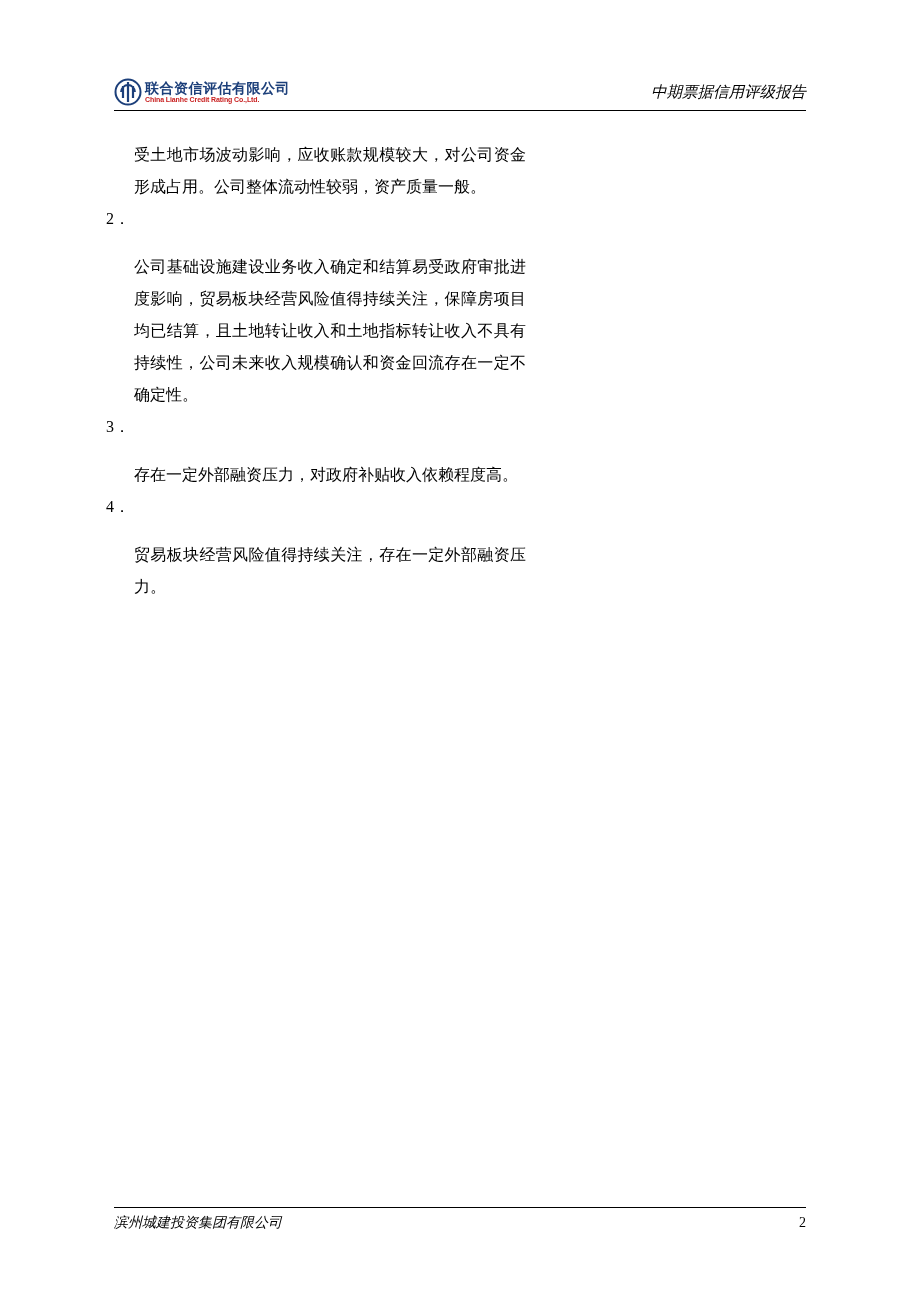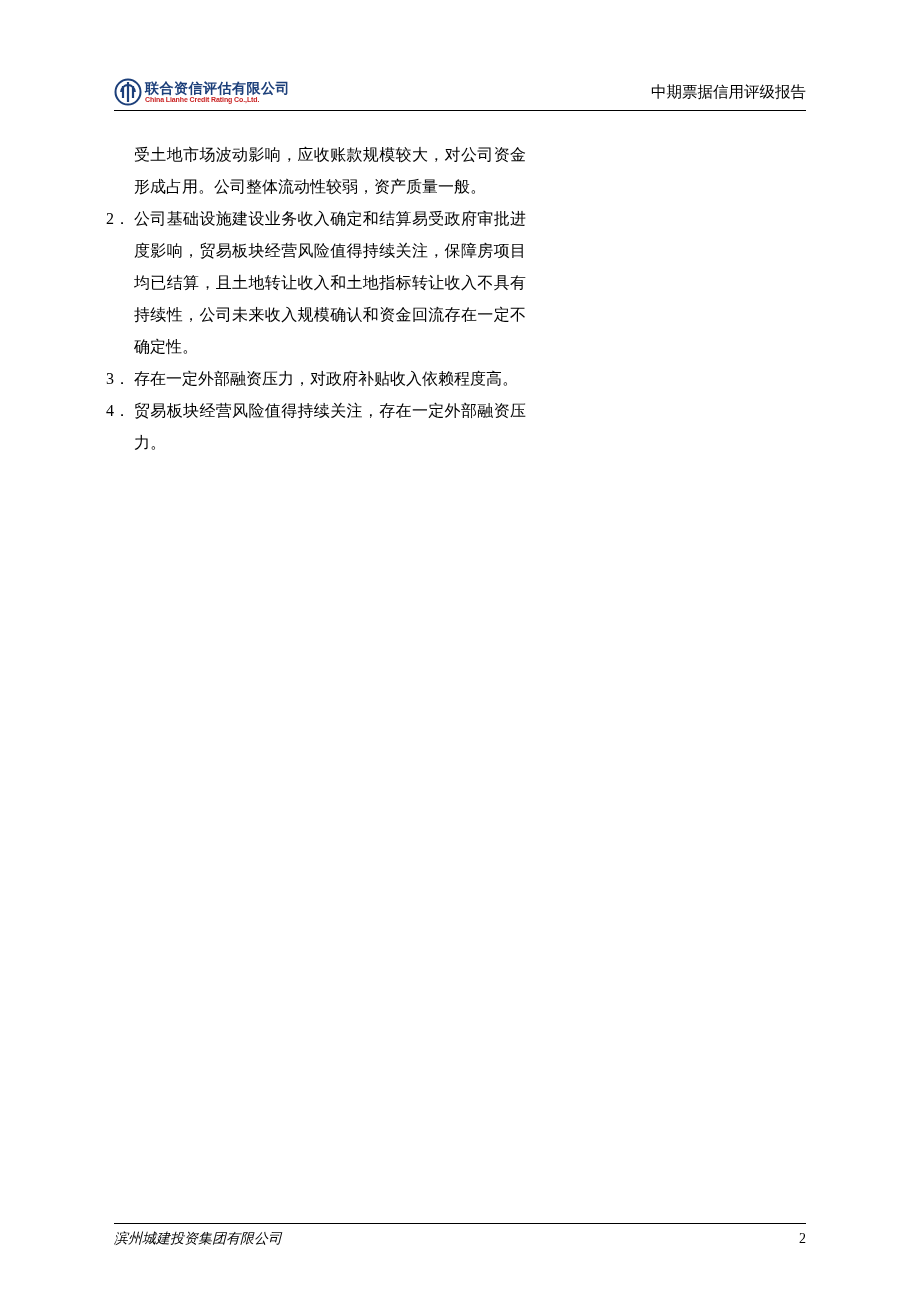--- a/index.html
+++ b/index.html
@@ -51,20 +51,21 @@
     .logo-en {
       font-size: 7px;
       color: #c92020;
       font-family: Arial, sans-serif;
       font-weight: bold;
       letter-spacing: -0.1px;
       margin-top: 1px;
     }
     .header-title {
       font-size: 15.5px;
+      font-style: italic;
       font-family: "KaiTi", "楷体", serif;
       color: #000;
     }
     .header-line {
       border: none;
       border-top: 1.5px solid #000;
       margin-bottom: 28px;
     }
     .content {
       padding-left: 20px;
@@ -89,24 +90,25 @@
     .list-num {
       flex-shrink: 0;
       width: 32px;
       margin-left: -32px;
       text-align: right;
       padding-right: 4px;
     }
     .list-text {
       flex: 1;
       text-align: justify;
+      margin-top: 48px;
     }
     .footer {
       position: absolute;
-      bottom: 54px;
+      bottom: 70px;
       left: 114px;
       right: 114px;
       text-align: center;
     }
     .footer-line {
       border: none;
       border-top: 1.5px solid #000;
       margin-bottom: 6px;
     }
     .footer-row {

